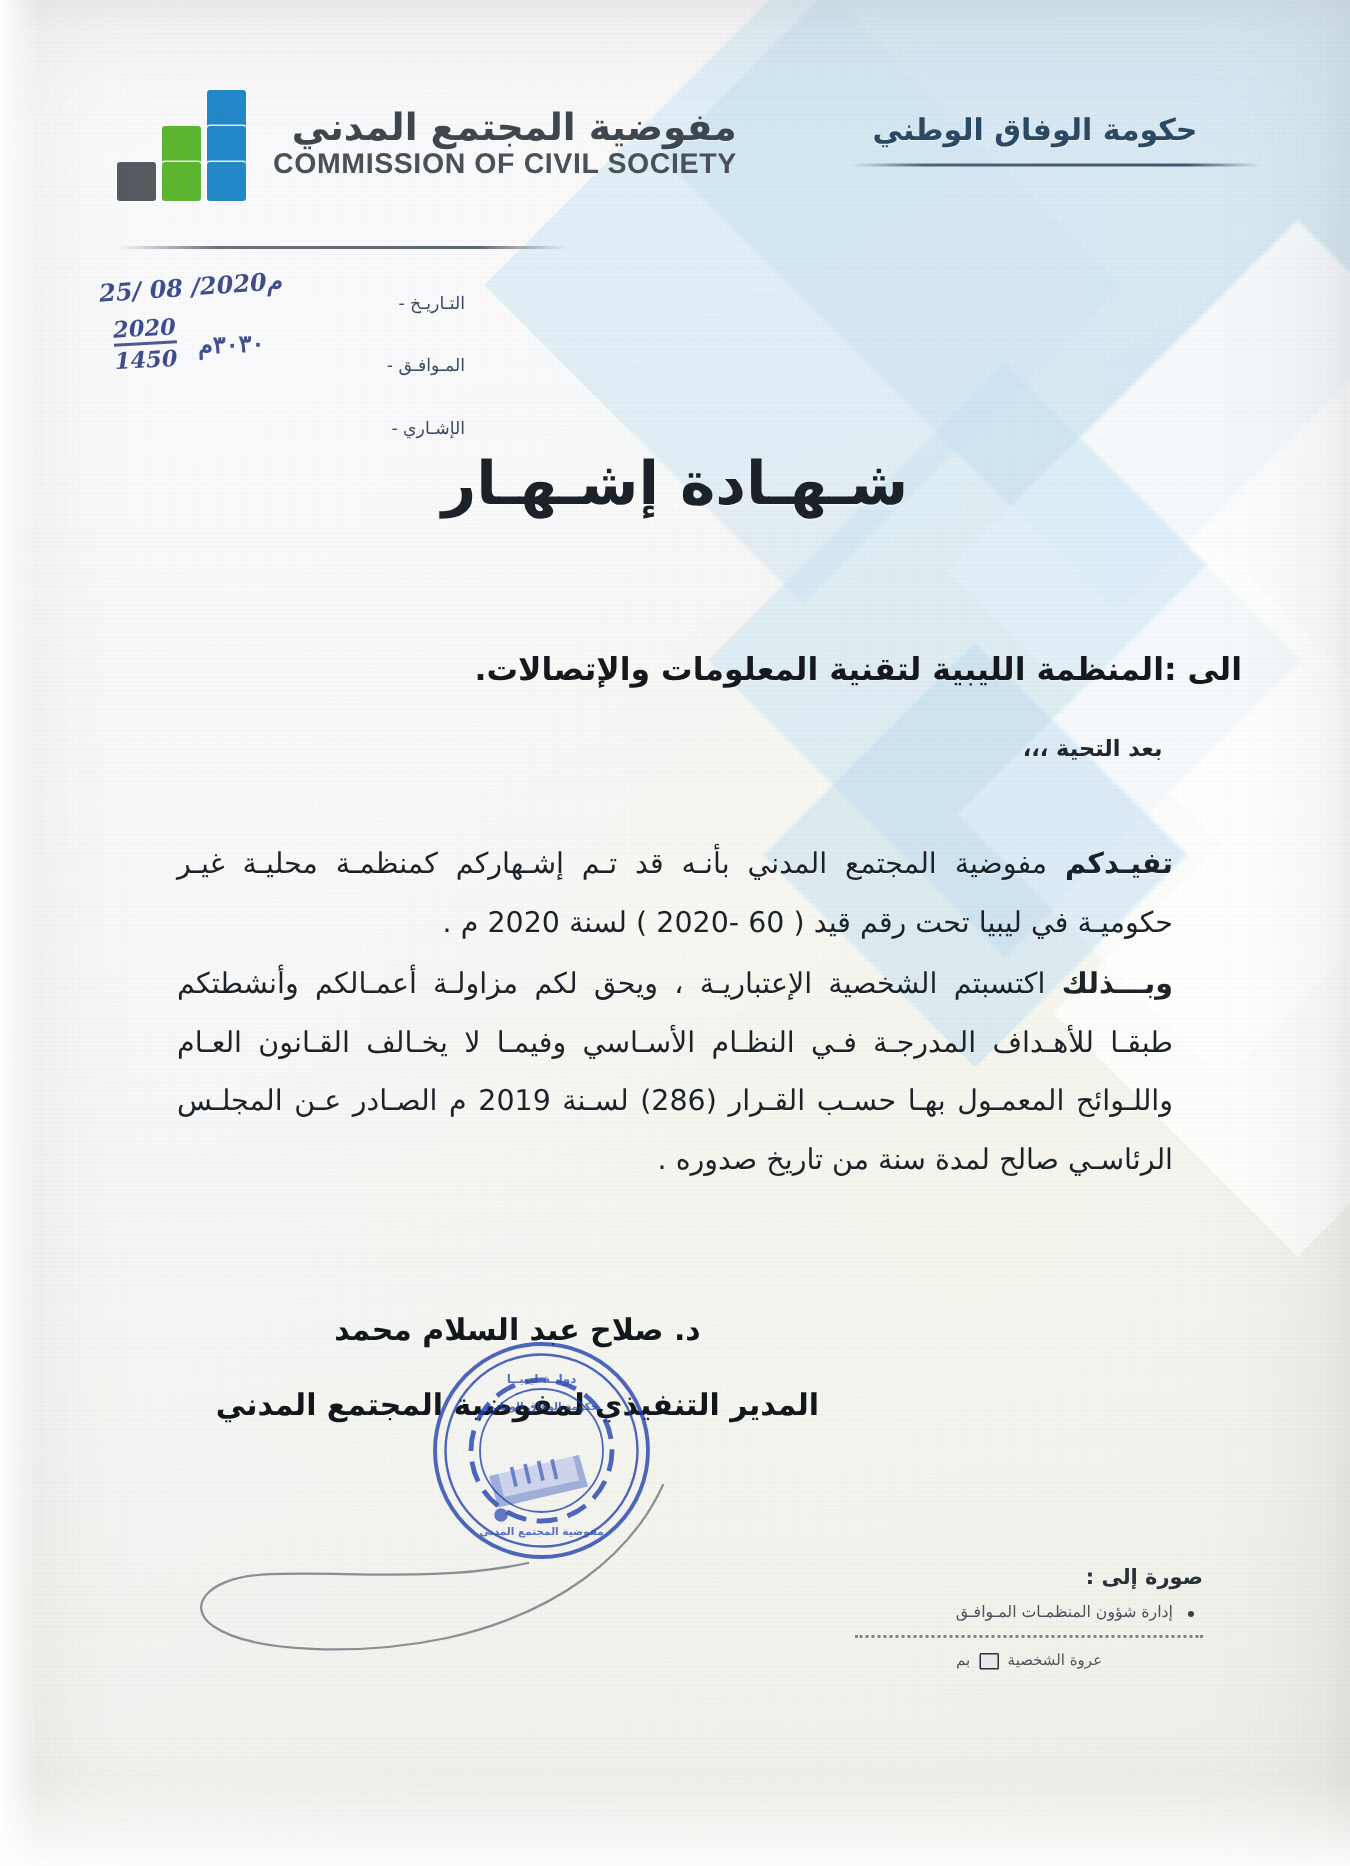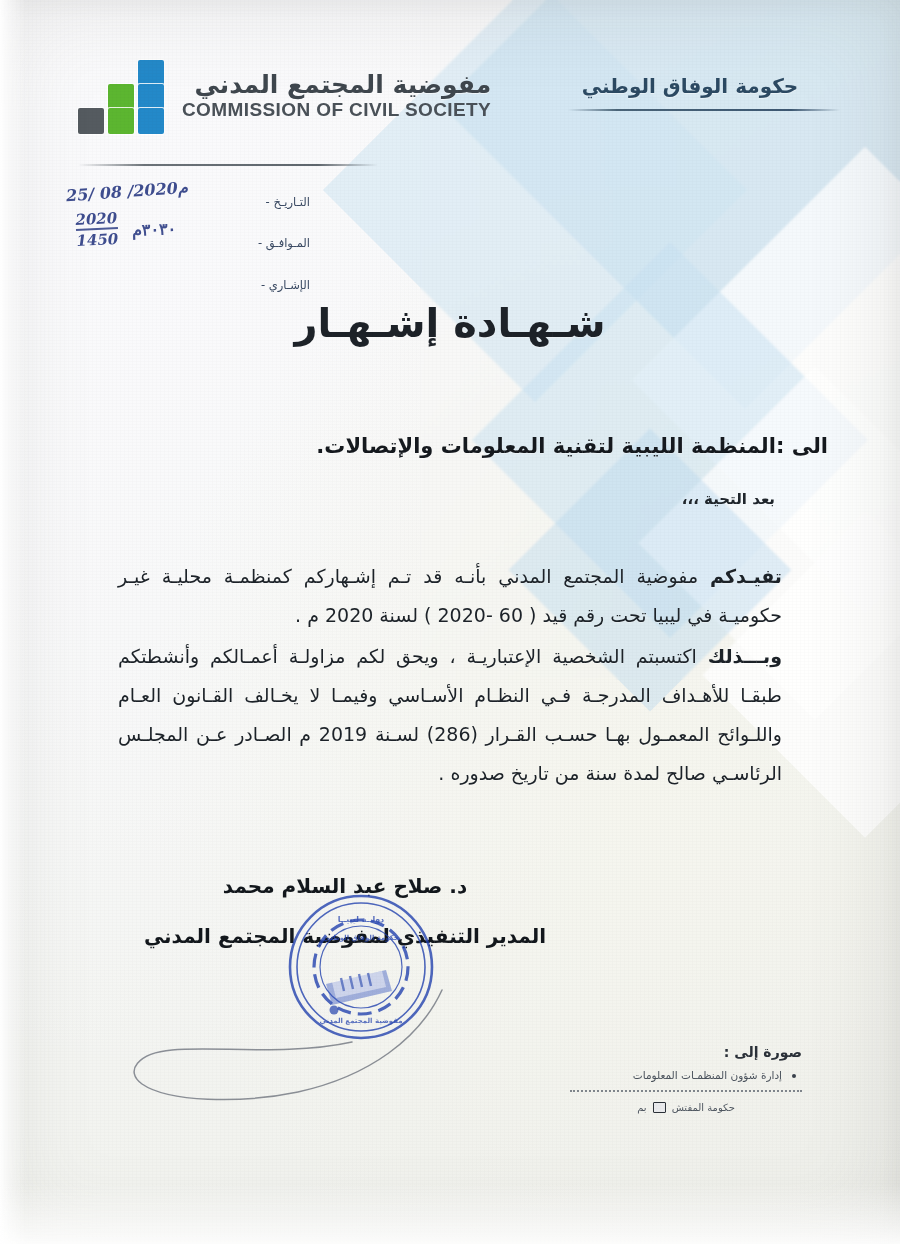--- a/index.html
+++ b/index.html
@@ -271,25 +271,25 @@
   </svg>
 
   <svg id="swoosh" viewBox="0 0 330 130">
     <path d="M322 10 C300 58 250 96 178 112 C120 124 48 122 22 104 C4 91 18 73 52 70
              C96 66 168 76 232 62" fill="none" stroke="#3a4050" stroke-width="1.5" opacity="0.75" stroke-linecap="round"></path>
   </svg>
 
   <div id="cc">
     <div id="cc-title">صورة إلى :</div>
     <ul id="cc-list">
-      <li>إدارة شؤون المنظمـات المعلومات</li>
+      <li>إدارة شؤون المنظمـات المـوافـق</li>
     </ul>
     <div id="cc-rule"></div>
     <div id="cc-foot">
-      <span>حكومة المفتش</span>
+      <span>عروة الشخصية</span>
       <span class="foot-ico"></span>
       <span>بم</span>
     </div>
   </div>
 
   <div id="grain"></div>
   <div id="vignette"></div>
   <div id="leftedge"></div>
   <div id="botedge"></div>
 </div>

